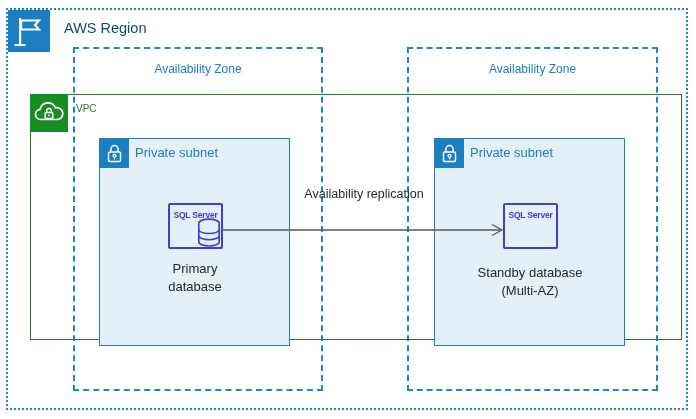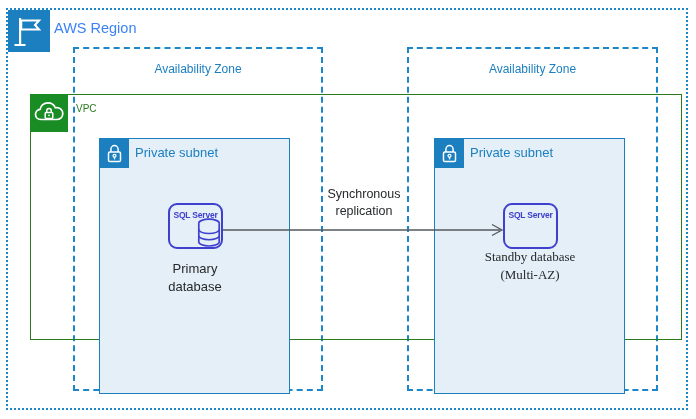--- a/index.html
+++ b/index.html
@@ -32,24 +32,24 @@
     position: absolute;
     left: 8px;
     top: 10px;
     width: 42px;
     height: 42px;
     background: #1b7fc0;
     box-sizing: border-box;
   }
   .region-label {
     position: absolute;
-    left: 54px;
+    left: 64px;
     top: 20px;
     font-size: 14.5px;
-    color: #3b82f6;
+    color: #0c4a6e;
     white-space: nowrap;
   }
 
   
   .az-box {
     position: absolute;
     top: 47px;
     height: 344px;
     border: 2px dashed #1b86c8;
     box-sizing: border-box;
@@ -95,21 +95,21 @@
     font-size: 10px;
     color: #2a7a1e;
     white-space: nowrap;
   }
 
   
   .subnet {
     position: absolute;
     top: 138px;
     width: 191px;
-    height: 256px;
+    height: 208px;
     background: #e4eff7;
     border: 1.5px solid #1b7fc0;
     box-sizing: border-box;
   }
   .subnet-left  { left: 99px; }
   .subnet-right { left: 434px; }
   .subnet-hdr-icon {
     position: absolute;
     left: 0px;
     top: 0px;
@@ -126,21 +126,21 @@
     color: #1b7fc0;
     white-space: nowrap;
   }
 
   
   .sql-node {
     position: absolute;
     width: 55px;
     height: 46px;
     border: 2px solid #4040cf;
-    border-radius: 9px;
+    border-radius: 2px;
     box-sizing: border-box;
     background: #e4eff7;
   }
   .sql-node-left  { left: 168px; top: 203px; }
   .sql-node-right { left: 503px; top: 203px; }
   .sql-text {
     position: absolute;
     left: 0;
     top: 5px;
     width: 100%;
@@ -181,21 +181,21 @@
   
   .node-caption {
     position: absolute;
     text-align: center;
     font-size: 13px;
     line-height: 18px;
     color: #27292b;
     white-space: pre-line;
   }
   .caption-left  { left: 110px; top: 260px; width: 170px; }
-  .caption-right { left: 445px; top: 248px; width: 170px; font-family: Liberation Serif, serif; }
+  .caption-right { left: 445px; top: 264px; width: 170px; }
 </style>
 </head>
 <body>
 
 <div id="canvas">
 
   <div class="region-box"></div>
 
   <div class="region-icon">
     <svg width="42" height="42" viewBox="0 0 42 42" aria-hidden="true">
@@ -250,21 +250,21 @@
     </div>
     <div class="subnet-hdr-label">Private subnet</div>
   </div>
 
   <div class="repl-arrow">
     <svg width="292" height="28" viewBox="0 0 292 28" aria-hidden="true">
       <line x1="0" y1="14" x2="284" y2="14" stroke="#55595c" stroke-width="1.3"></line>
       <path d="M276 8.5 L286 14 L276 19.5" fill="none" stroke="#55595c" stroke-width="1.3"></path>
     </svg>
   </div>
-  <div class="repl-label">Synchronous
+  <div class="repl-label">Availability
 replication</div>
 
   <div class="sql-node sql-node-left">
     <div class="sql-text">SQL Server</div>
   </div>
   <div class="db-cylinder">
     <svg width="26" height="30" viewBox="0 0 26 30" aria-hidden="true">
       <ellipse cx="13" cy="5.2" rx="10.2" ry="4.0" fill="#e4eff7" stroke="#4040cf" stroke-width="1.7"></ellipse>
       <path d="M2.8 5.2 V24.0 a10.2 4.0 0 0 0 20.4 0 V5.2" fill="#e4eff7" stroke="#4040cf" stroke-width="1.7"></path>
       <path d="M2.8 11.5 a10.2 4.0 0 0 0 20.4 0" fill="none" stroke="#4040cf" stroke-width="1.5"></path>

